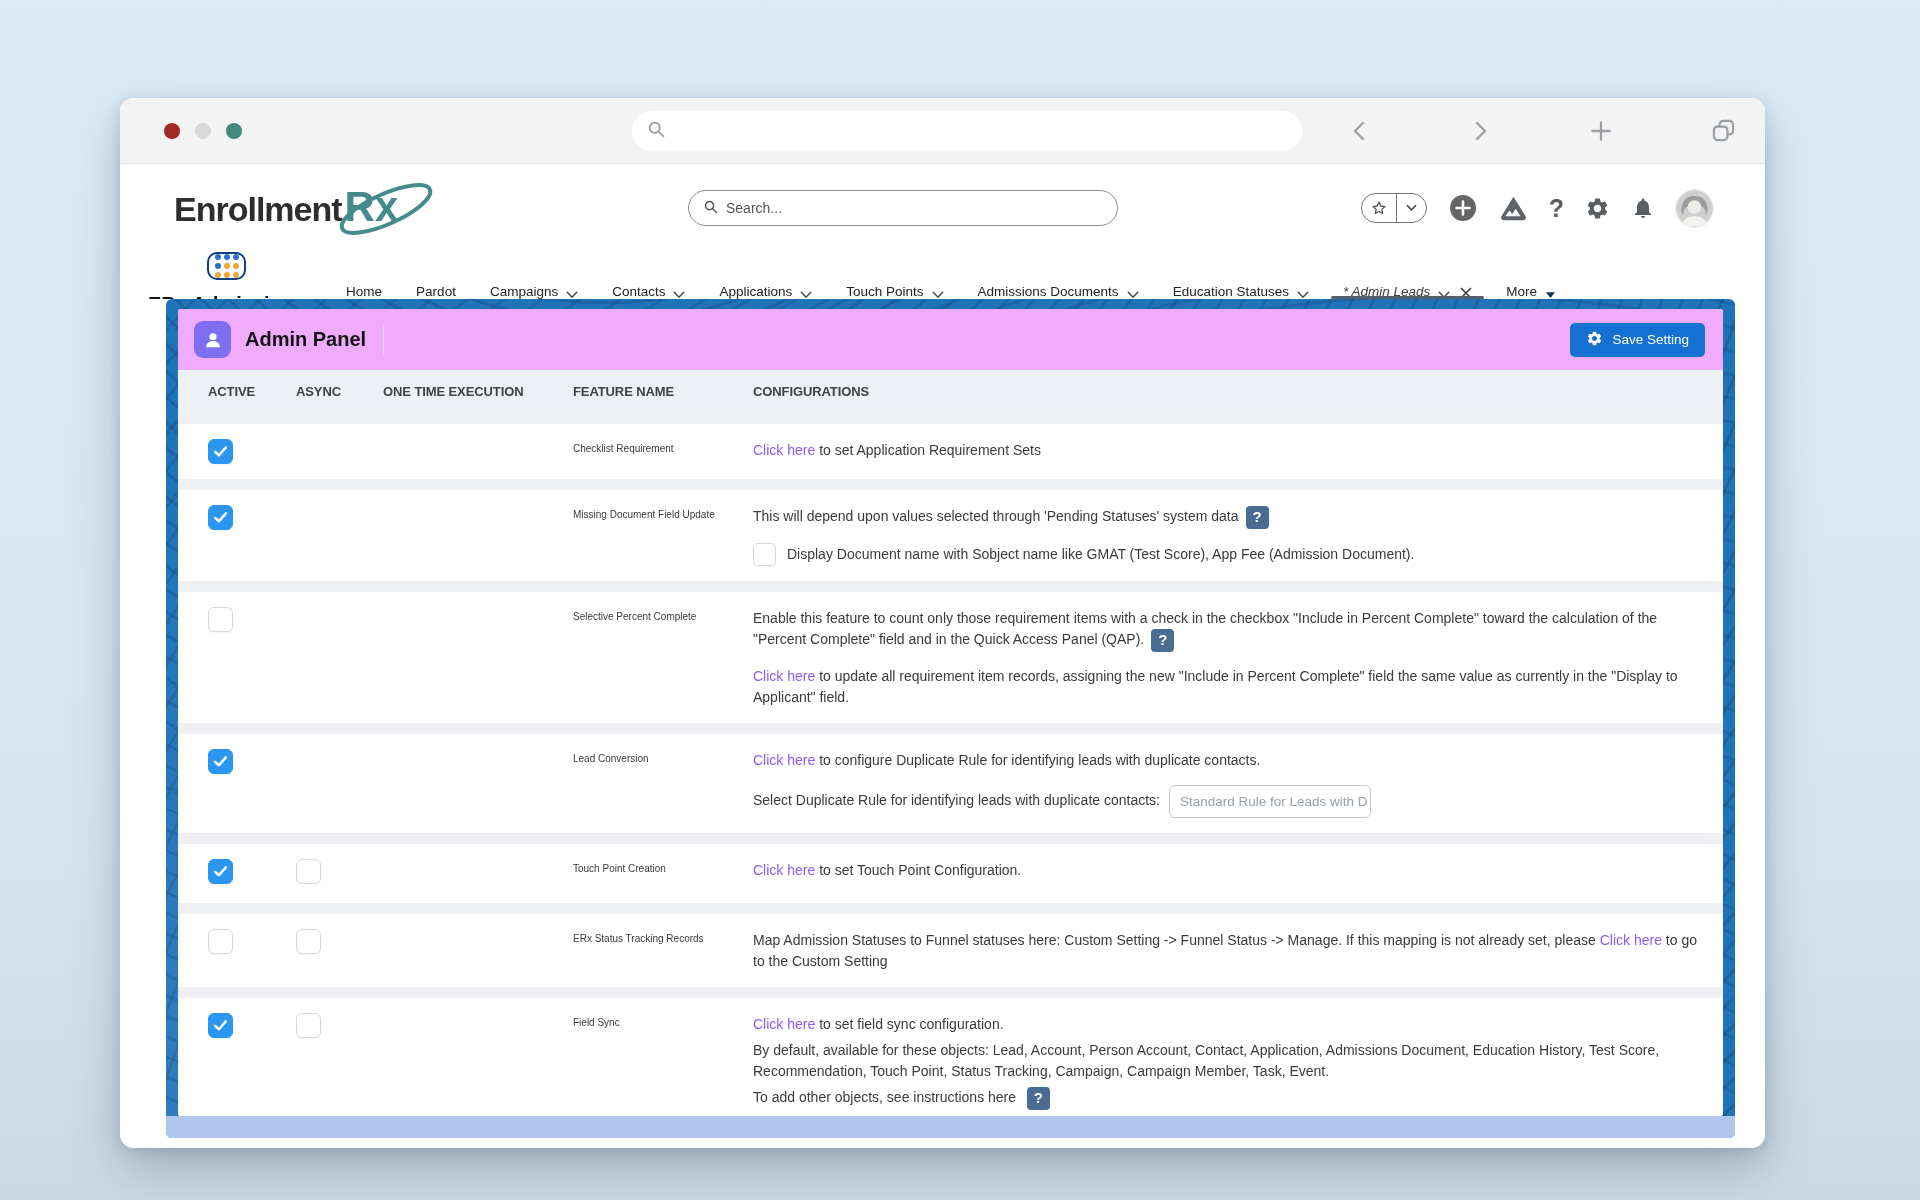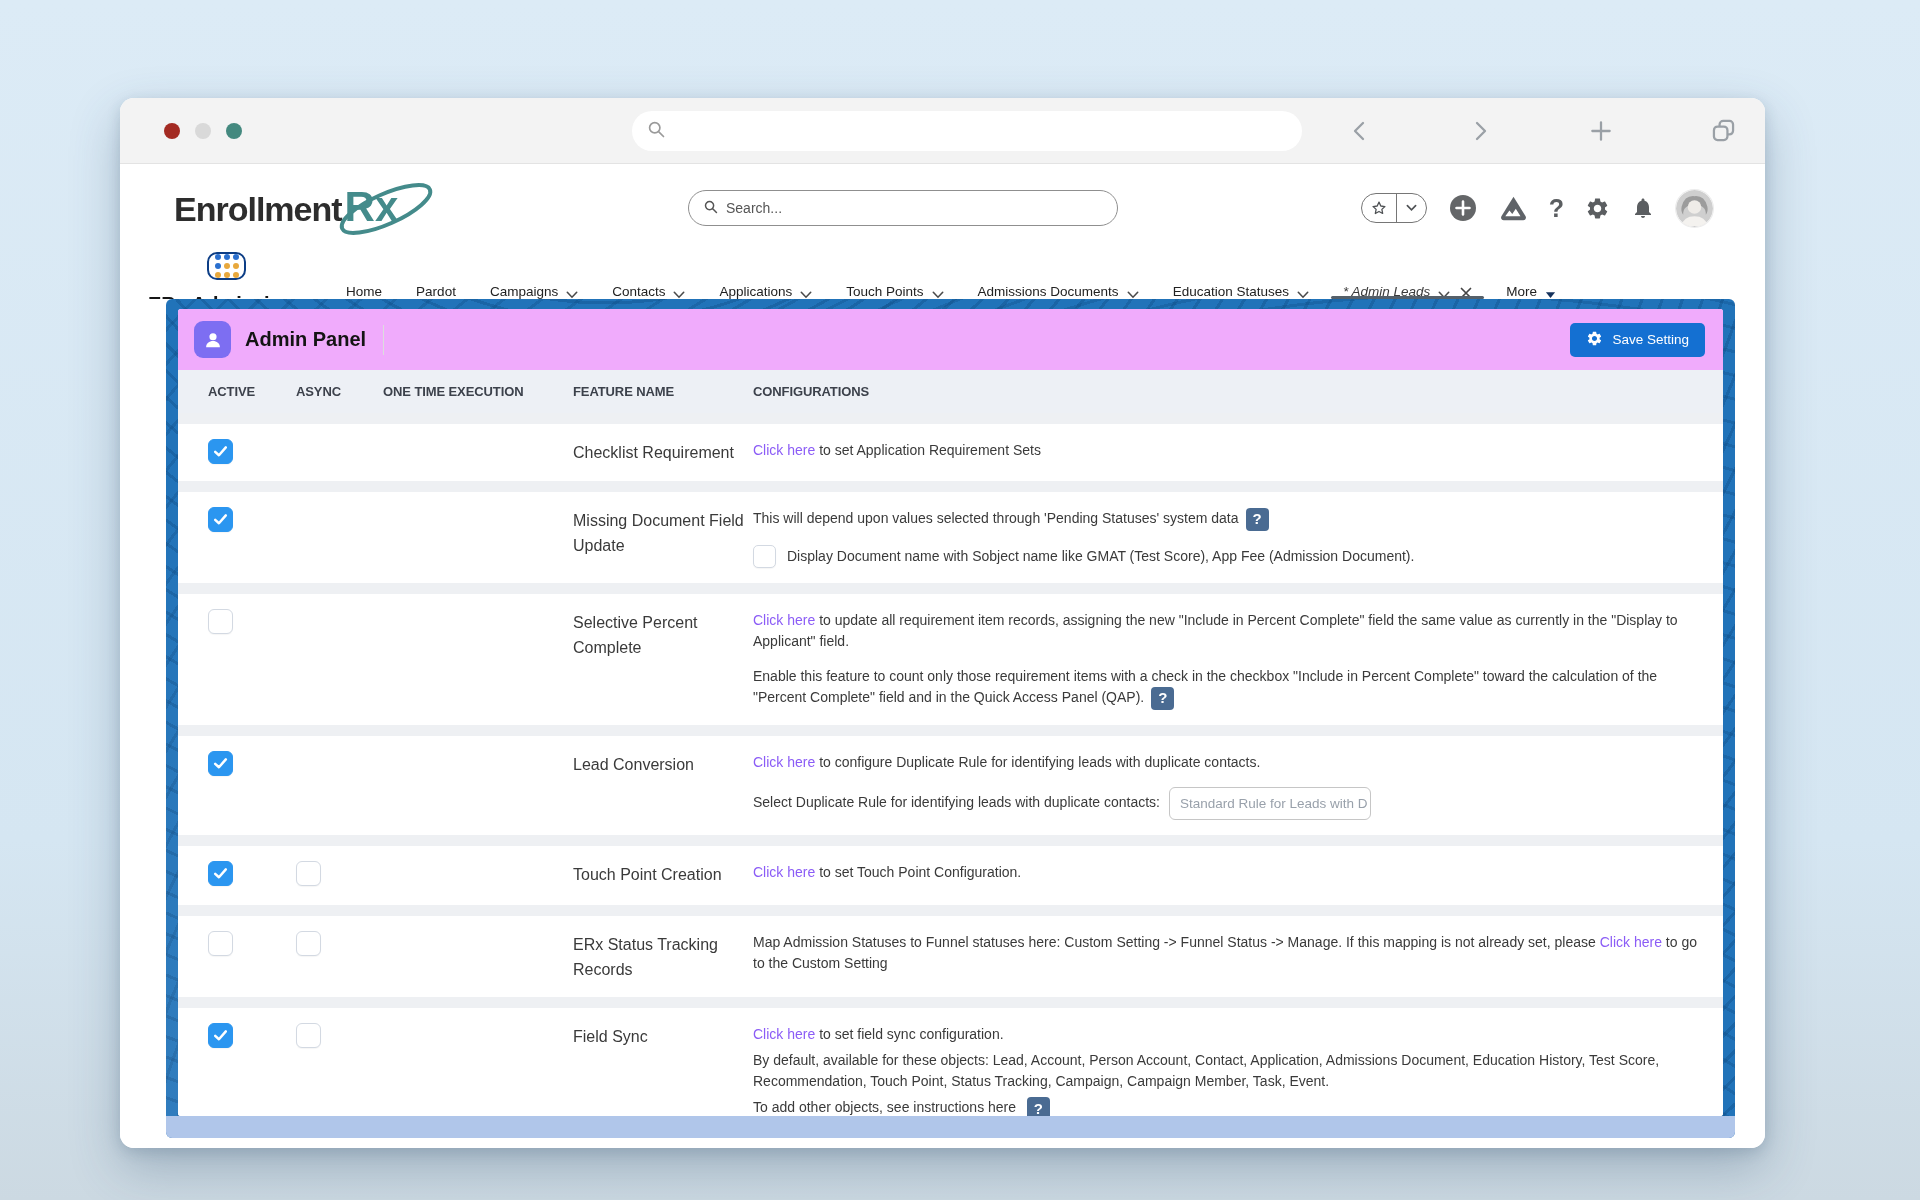--- a/index.html
+++ b/index.html
@@ -71,21 +71,21 @@
   .obj-icon { width:37px; height:37px; border-radius:9px; background:#7d6ef2; display:grid; place-items:center; }
   .panel-title { font-size:20px; font-weight:700; color:#141414; margin-left:14px; }
   .title-divider { width:1px; height:30px; background:#ddd; margin-left:17px; }
   .save-btn { margin-left:auto; height:34px; background:#1470d2; border:none; border-radius:5px; color:#fff;
     font-size:13.5px; font-family:inherit; display:flex; align-items:center; gap:9px; padding:0 16px; cursor:pointer; }
 
   .table-head { display:grid; grid-template-columns:88px 87px 190px 180px 1fr; padding:14px 26px 14px 30px;
     background:#edf0f5; font-size:13px; font-weight:700; color:#3c414b; letter-spacing:-.1px; }
   .rows { flex:1; min-height:0; background:#eef0f3; display:flex; flex-direction:column; gap:11px; padding-top:11px; overflow:hidden; }
   .row { background:#fff; display:grid; grid-template-columns:88px 87px 190px 180px 1fr; padding:15px 26px 15px 30px; align-items:start; }
-  .feature { font-size:16px; color:#3a3a3a; line-height:1.55; padding-top:2px; }
+  .feature { font-size:10px; color:#3a3a3a; line-height:1.55; padding-top:2px; }
   .config { font-size:14px; color:#3a3a3a; line-height:1.5; padding-top:1px; }
   .cfg-line { margin:0; }
   .cfg-line + .cfg-line { margin-top:14px; }
   .row.tight .cfg-line + .cfg-line { margin-top:5px; }
   .link { color:#8b5cf6; cursor:pointer; text-decoration:none; }
   .help { display:inline-grid; place-items:center; width:23px; height:23px; border-radius:4px; background:#4a6b92;
     color:#fff; font-weight:700; font-size:15px; margin-left:7px; vertical-align:middle; cursor:pointer; }
   .cb { width:25px; height:25px; border-radius:6px; border:1px solid #d3d9e2; background:#fff;
     display:inline-grid; place-items:center; cursor:pointer; box-shadow:0 1px 1px rgba(0,0,0,.04); }
   .cb.checked { background:#2b96f0; border-color:#2b96f0; }
@@ -355,22 +355,22 @@
                   <p class="cfg-line"><span class="cfg-text">This will depend upon values selected through 'Pending Statuses' system data</span><span class="help">?</span></p>
                   <p class="cfg-line"><span class="cb sub"></span><span class="cfg-text">Display Document name with Sobject name like GMAT (Test Score), App Fee (Admission Document).</span></p>
                 </div>
               </div>
               <div class="row">
                 <div class="cell"><span class="cb"></span></div>
                 <div class="cell"></div>
                 <div class="cell"></div>
                 <div class="feature">Selective Percent Complete</div>
                 <div class="config">
+                  <p class="cfg-line"><span class="cfg-text">Enable this feature to count only those requirement items with a check in the checkbox "Include in Percent Complete" toward the calculation of the "Percent Complete" field and in the Quick Access Panel (QAP).</span><span class="help">?</span></p>
                   <p class="cfg-line"><a class="link">Click here</a><span class="cfg-text"> to update all requirement item records, assigning the new "Include in Percent Complete" field the same value as currently in the "Display to Applicant" field.</span></p>
-                  <p class="cfg-line"><span class="cfg-text">Enable this feature to count only those requirement items with a check in the checkbox "Include in Percent Complete" toward the calculation of the "Percent Complete" field and in the Quick Access Panel (QAP).</span><span class="help">?</span></p>
                 </div>
               </div>
               <div class="row">
                 <div class="cell"><span class="cb checked">
                     <svg width="15" height="13" viewBox="0 0 24 20">
                       <path d="M3.5 10.5 L9.5 16 L20.5 3.5" fill="none" stroke="#fff" stroke-width="4" stroke-linecap="round" stroke-linejoin="round"></path>
                     </svg>
                   </span></div>
                 <div class="cell"></div>
                 <div class="cell"></div>

